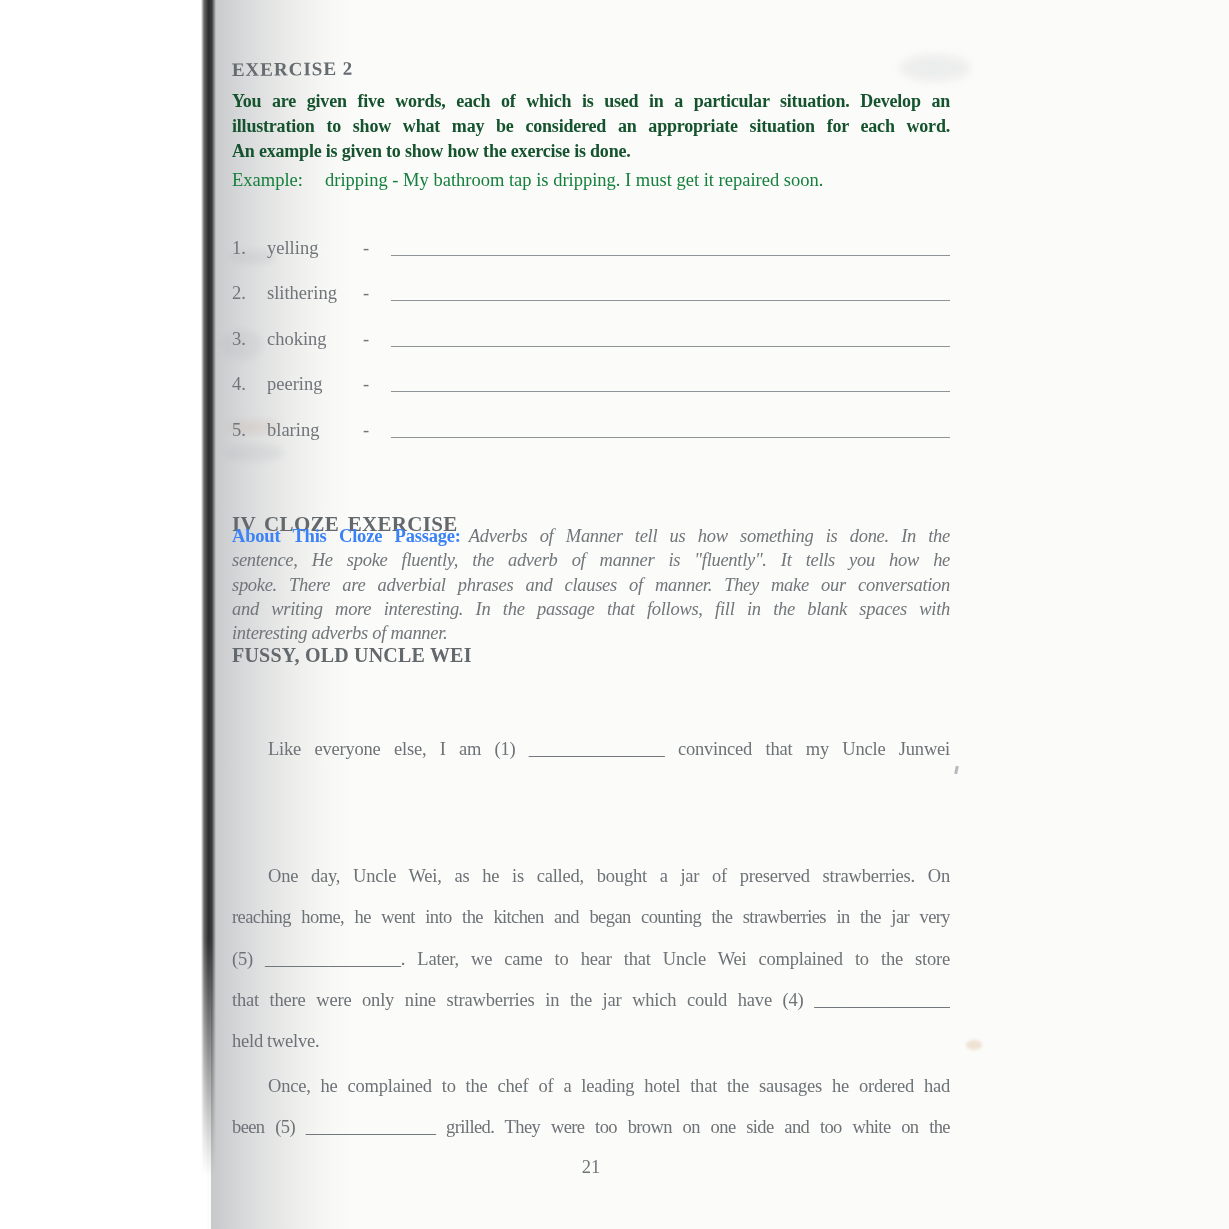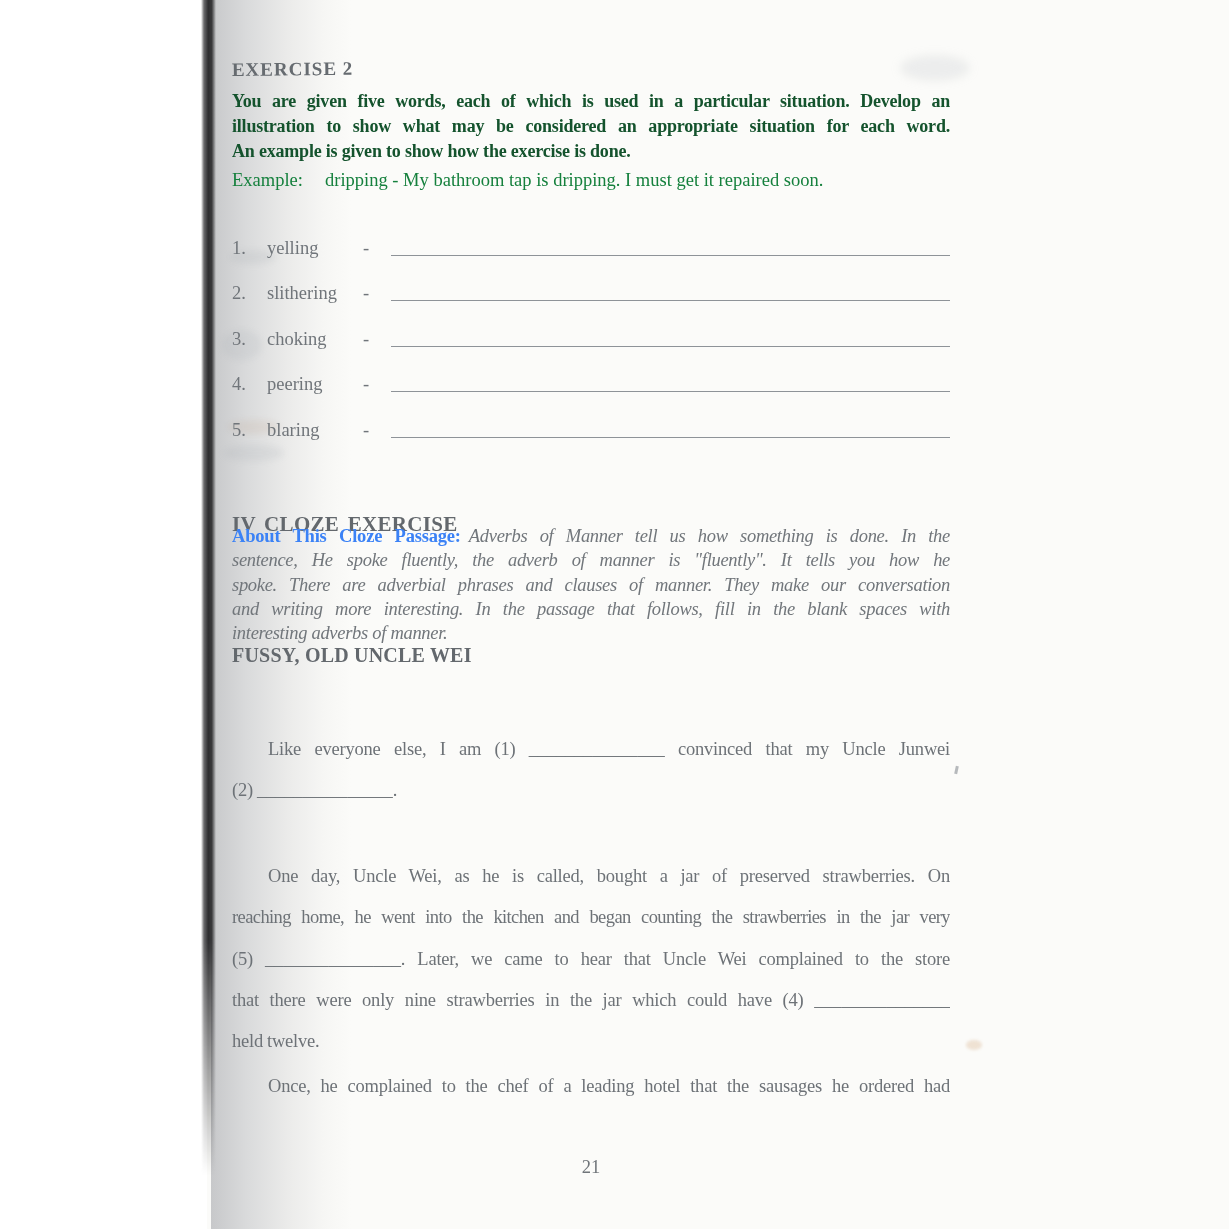--- a/index.html
+++ b/index.html
@@ -150,30 +150,30 @@
     <div class="jline">sentence, He spoke fluently, the adverb of manner is "fluently". It tells you how he</div>
     <div class="jline">spoke. There are adverbial phrases and clauses of manner. They make our conversation</div>
     <div class="jline">and writing more interesting. In the passage that follows, fill in the blank spaces with</div>
     <div class="lline">interesting adverbs of manner.</div>
   </div>
 
   <div class="blk cloze-title">FUSSY, OLD UNCLE WEI</div>
 
   <div class="blk passage p1">
     <div class="jline ind">Like everyone else, I am (1) _______________ convinced that my Uncle Junwei</div>
-    <div class="lline">(2) _______________.</div>
   </div>
 
   <div class="blk passage p2">
     <div class="jline ind">One day, Uncle Wei, as he is called, bought a jar of preserved strawberries. On</div>
     <div class="jline tight">reaching home, he went into the kitchen and began counting the strawberries in the jar very</div>
     <div class="jline">(5) _______________. Later, we came to hear that Uncle Wei complained to the store</div>
     <div class="jline">that there were only nine strawberries in the jar which could have (4) _______________</div>
     <div class="lline">held twelve.</div>
   </div>
 
   <div class="blk passage p3">
     <div class="jline ind">Once, he complained to the chef of a leading hotel that the sausages he ordered had</div>
+    <div class="jline tight">been (5) _______________ grilled. They were too brown on one side and too white on the</div>
   </div>
 
   <div class="blk page-num">21</div>
 
 </div>
 
 </body></html>

